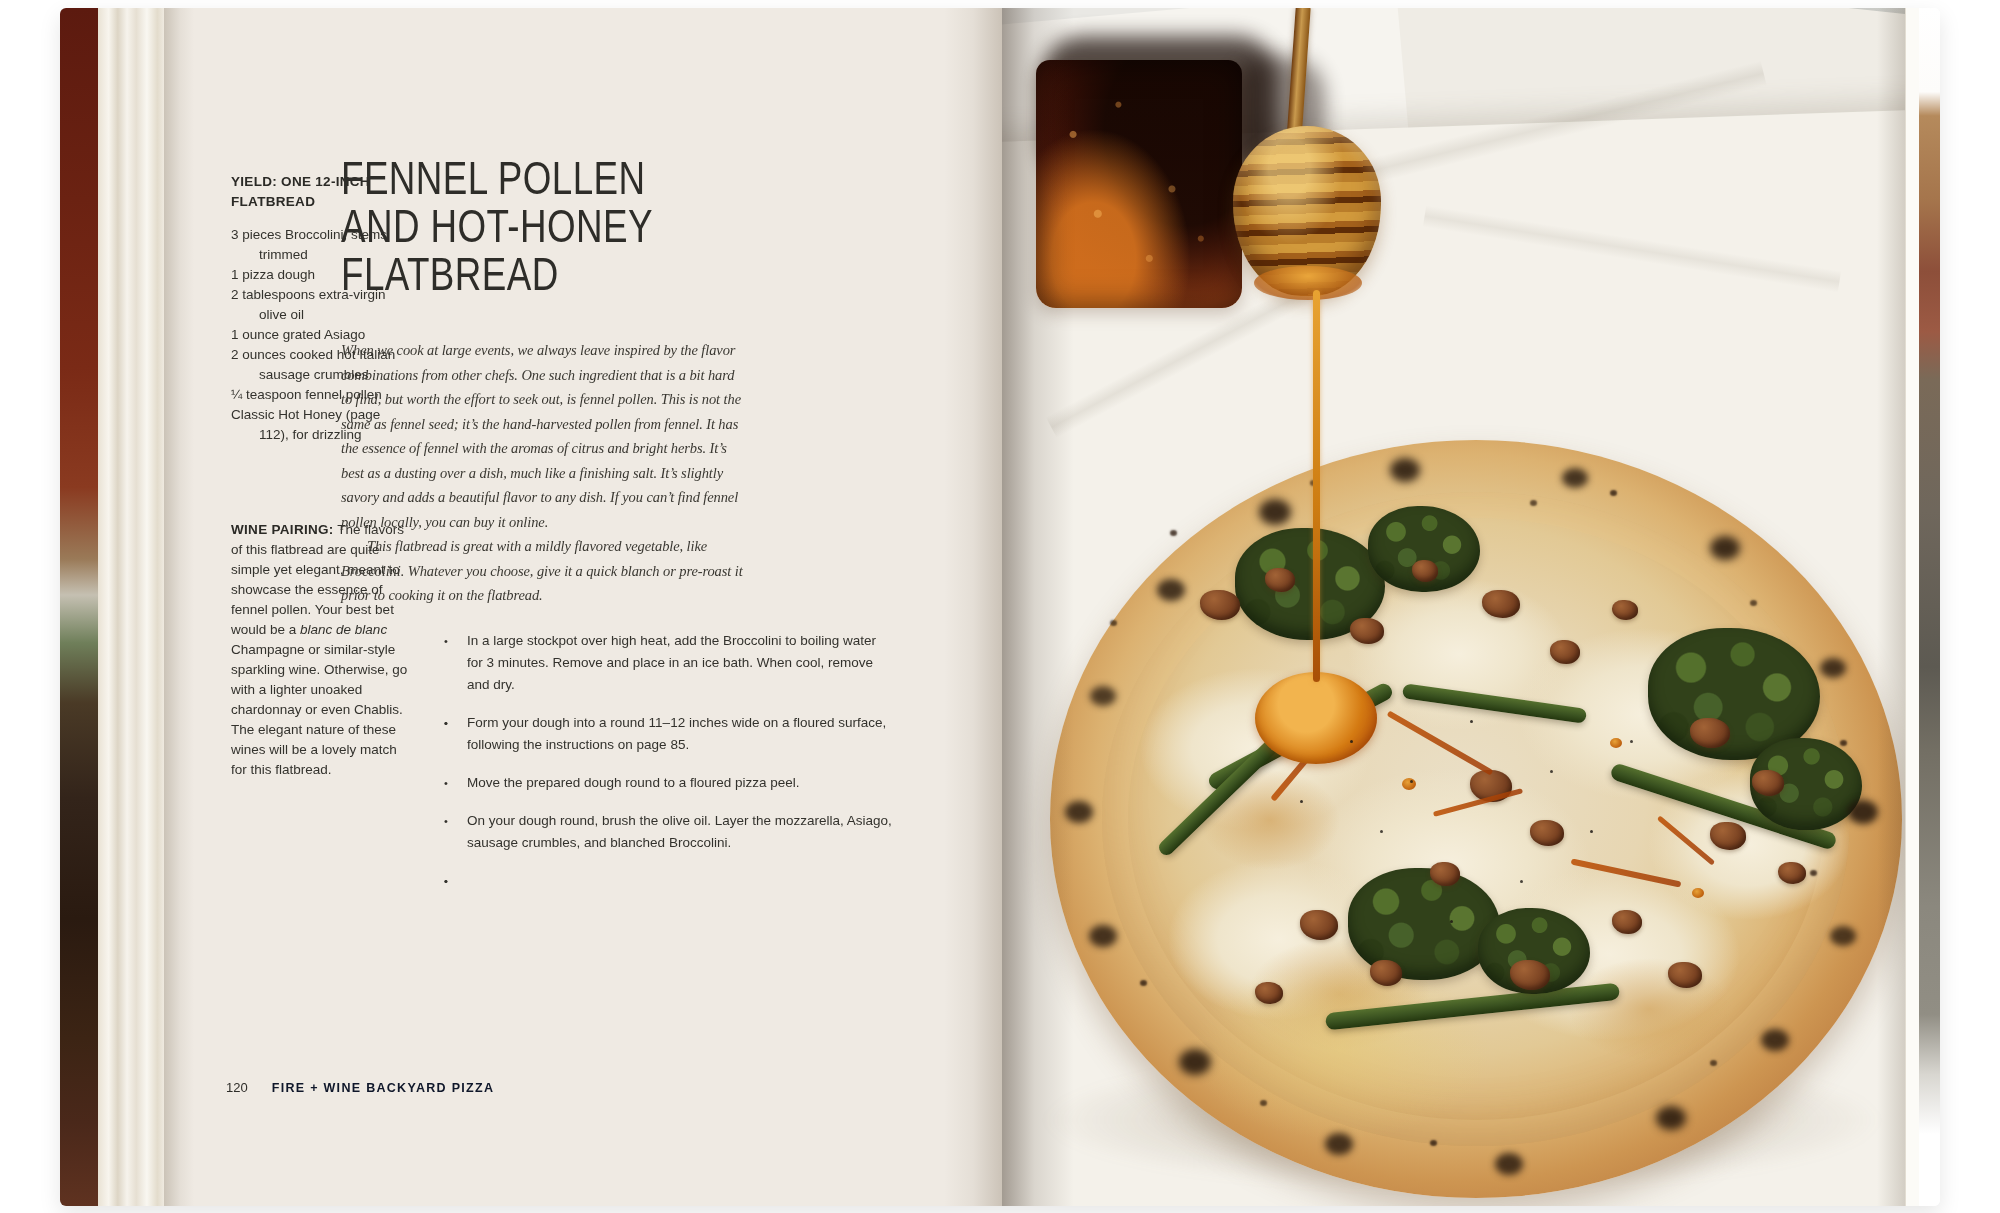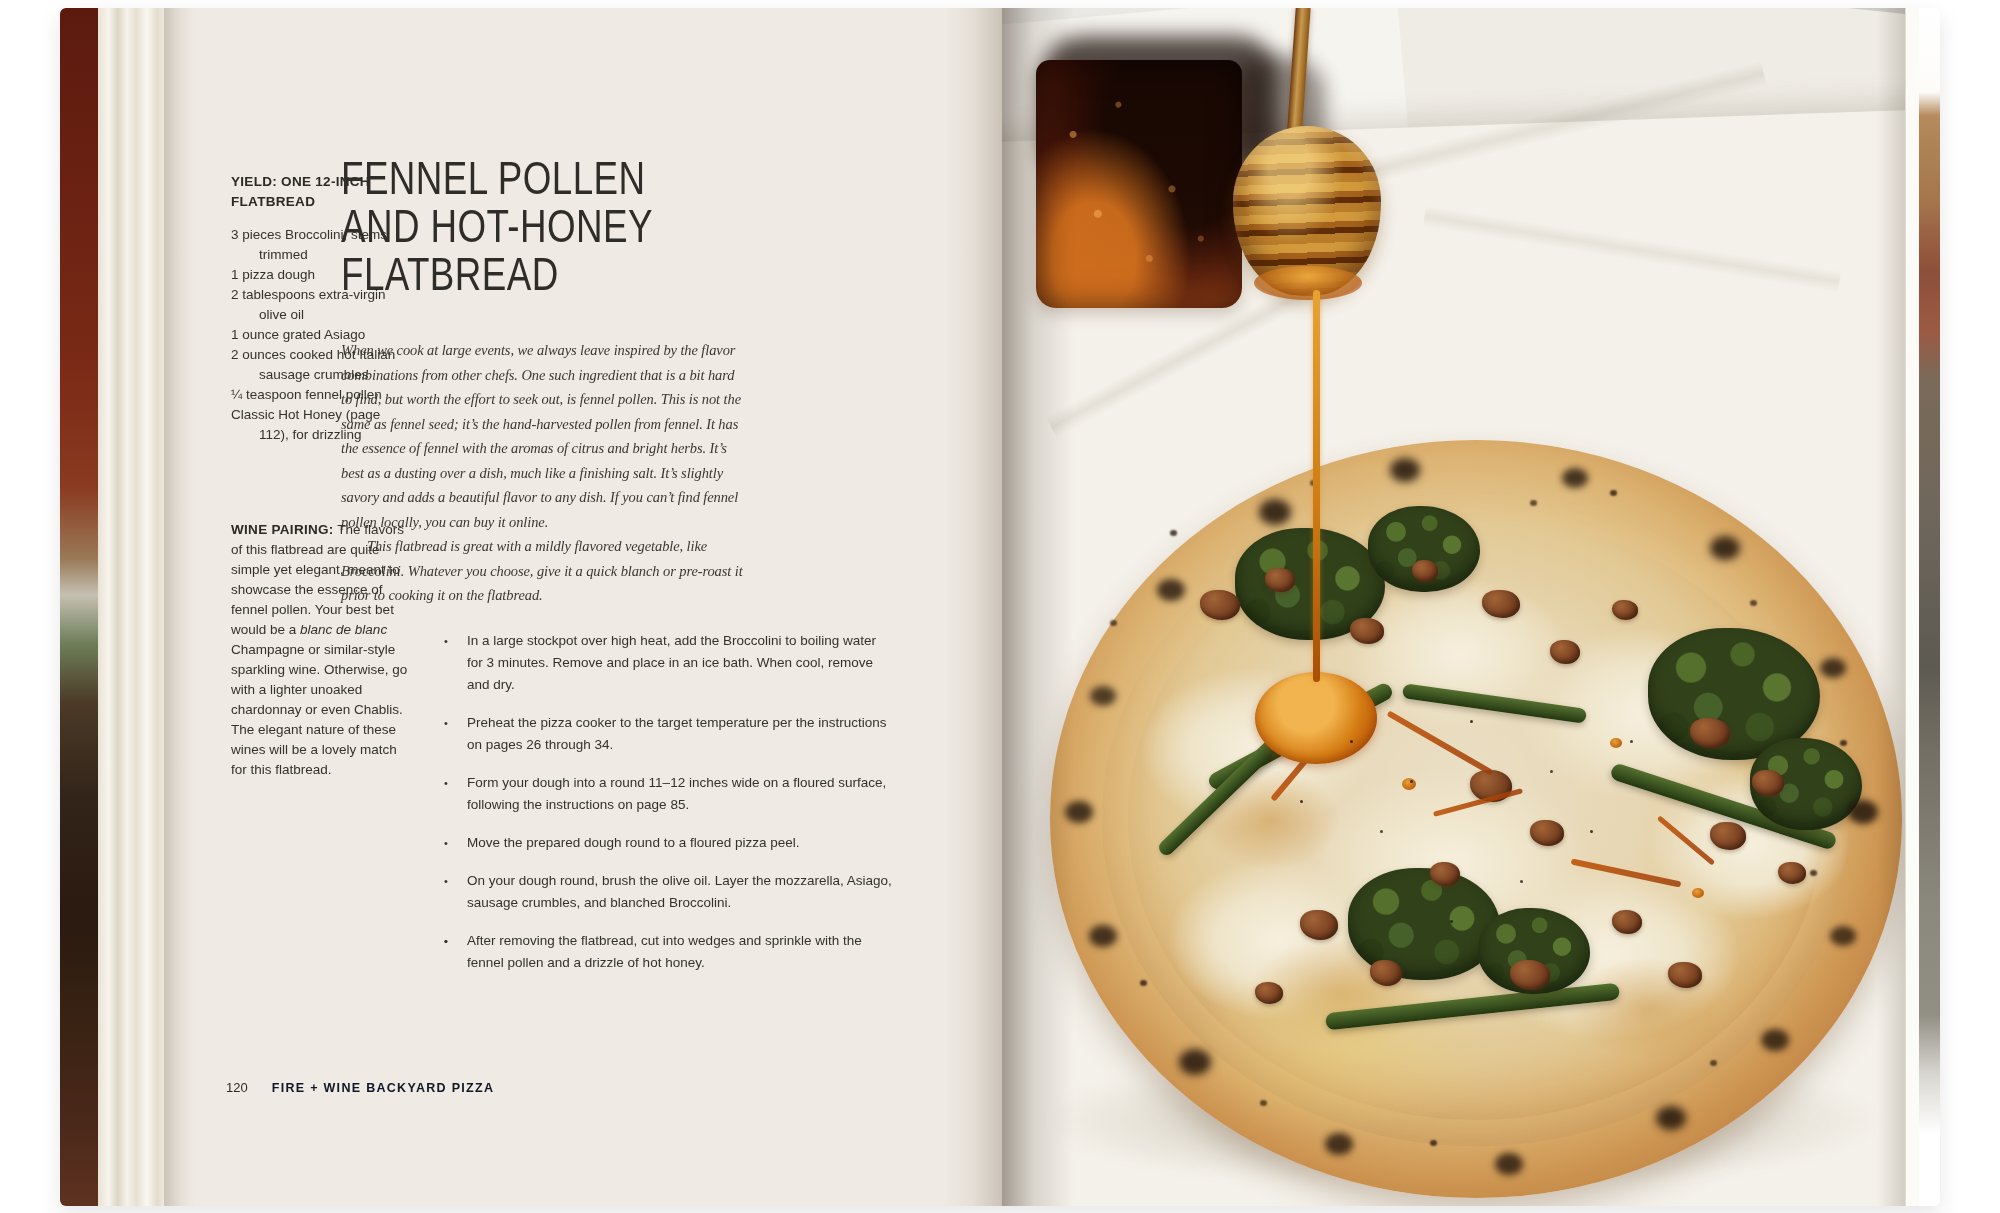--- a/index.html
+++ b/index.html
@@ -188,26 +188,26 @@
         <span>FLATBREAD</span>
       </h1>
 
       <div class="bodytext">
         <p>When we cook at large events, we always leave inspired by the flavor combinations from other chefs. One such ingredient that is a bit hard to find, but worth the effort to seek out, is fennel pollen. This is not the same as fennel seed; it’s the hand-harvested pollen from fennel. It has the essence of fennel with the aromas of citrus and bright herbs. It’s best as a dusting over a dish, much like a finishing salt. It’s slightly savory and adds a beautiful flavor to any dish. If you can’t find fennel pollen locally, you can buy it online.</p>
         <p class="indent">This flatbread is great with a mildly flavored vegetable, like Broccolini. Whatever you choose, give it a quick blanch or pre-roast it prior to cooking it on the flatbread.</p>
       </div>
 
       <ul class="steps">
         <li><span class="dot">•</span><span>In a large stockpot over high heat, add the Broccolini to boiling water for 3 minutes. Remove and place in an ice bath. When cool, remove and dry.</span></li>
-        <li><span class="dot">•</span><span>Preheat the pizza cooker to the target temperature per the instructions on pages 26 through 34.</span></li>
+        <li><span class="dot">•</span></li>
         <li><span class="dot">•</span><span>Form your dough into a round 11–12 inches wide on a floured surface, following the instructions on page 85.</span></li>
         <li><span class="dot">•</span><span>Move the prepared dough round to a floured pizza peel.</span></li>
         <li><span class="dot">•</span><span>On your dough round, brush the olive oil. Layer the mozzarella, Asiago, sausage crumbles, and blanched Broccolini.</span></li>
         <li><span class="dot">•</span></li>
-        <li><span class="dot">•</span><span>After removing the flatbread, cut into wedges and sprinkle with the fennel pollen and a drizzle of hot honey.</span></li>
+        <li><span class="dot">•</span></li>
       </ul>
 
       <div class="footer">
         <span class="pageno">120</span>
         <span class="booktitle">FIRE + WINE BACKYARD PIZZA</span>
       </div>
 
       <div class="curlL"></div>
       <div class="gutterL"></div>
     </div>

